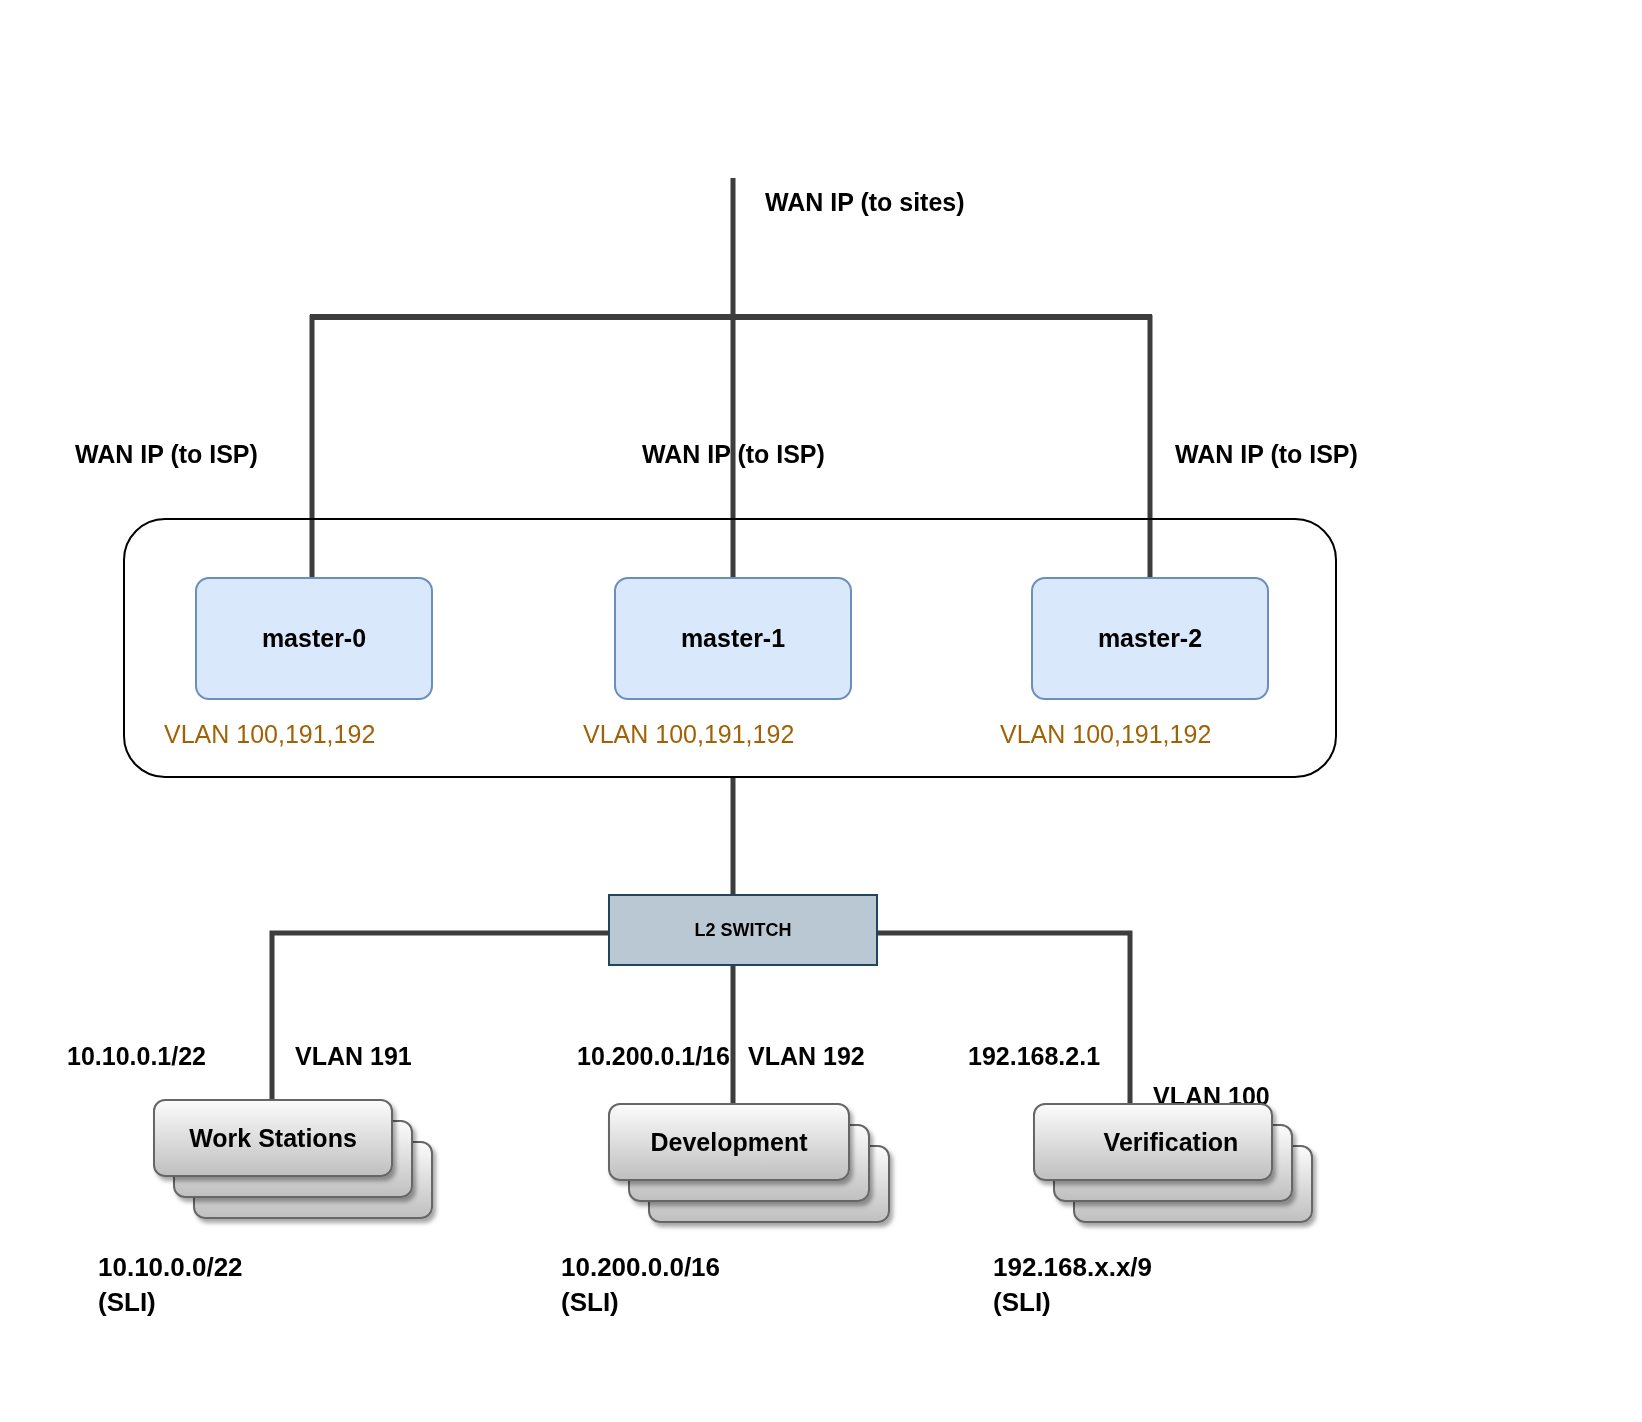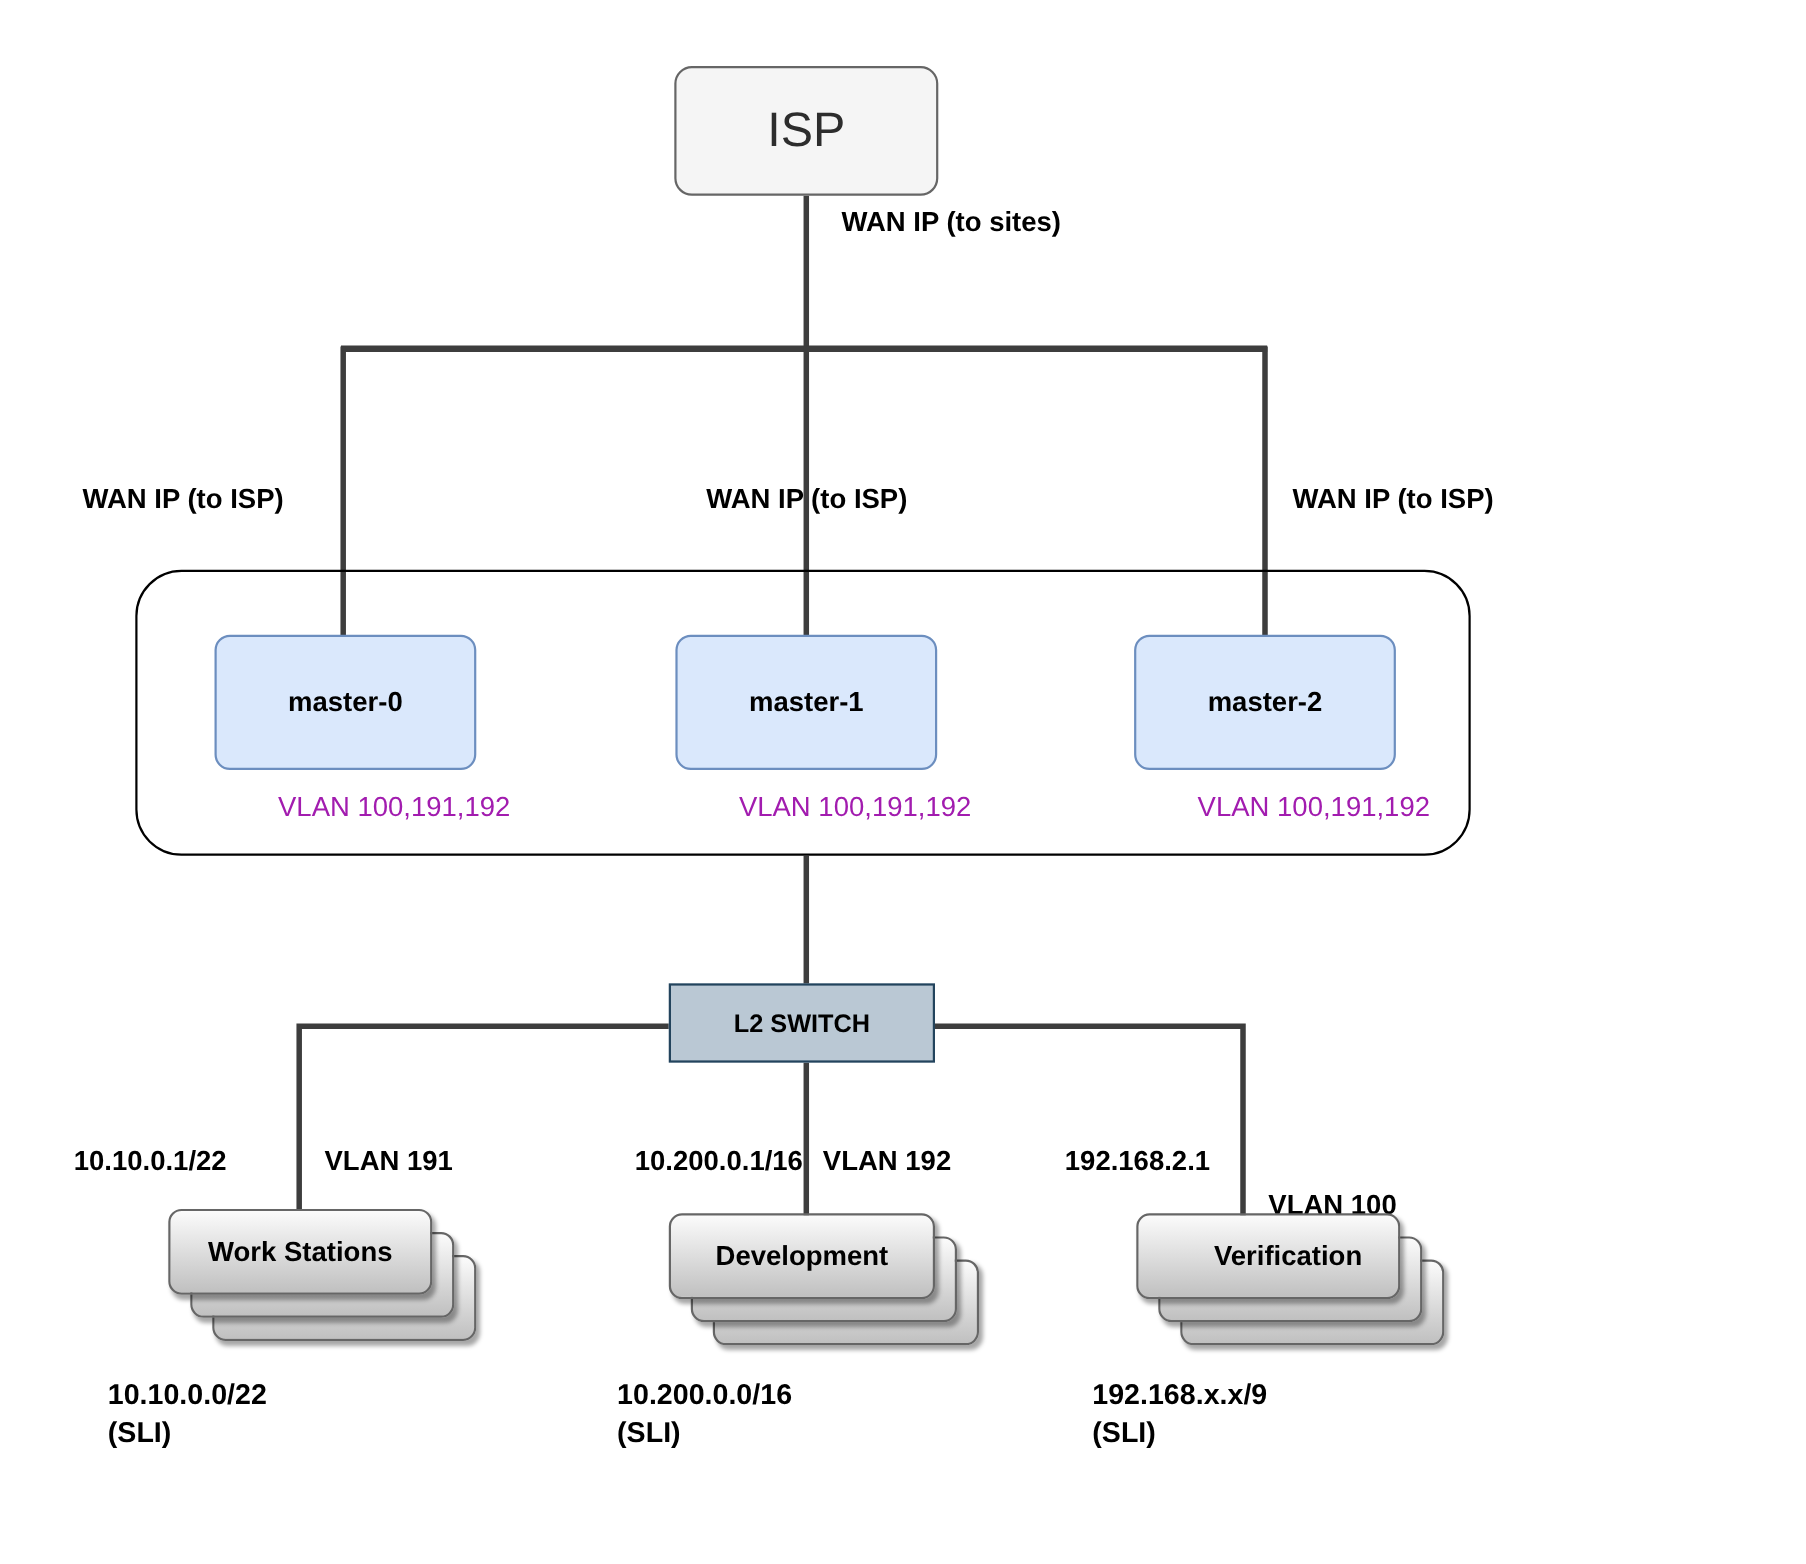--- a/index.html
+++ b/index.html
@@ -53,40 +53,40 @@
     font-weight: bold;
     font-size: 25px;
   }
   .m0 { left: 195px; }
   .m1 { left: 614px; }
   .m2 { left: 1031px; }
   .vlan-under {
     position: absolute;
     top: 720px;
     width: 300px;
-    text-align: right;
-    font-size: 25px;
-    color: #a21caf;
+    text-align: left;
+    font-size: 25px;
+    color: #a16207;
   }
   .v0 { left: 164px; }
   .v1 { left: 583px; }
   .v2 { left: 1000px; }
   .label {
     position: absolute;
     font-weight: bold;
     font-size: 25px;
     color: #000;
     white-space: nowrap;
   }
   .switch-box {
-    left: 608px; top: 894px; width: 242px; height: 72px;
+    left: 608px; top: 894px; width: 270px; height: 72px;
     background: #bac8d4;
     border: 2px solid #23445d;
     font-weight: bold;
-    font-size: 23px;
+    font-size: 18px;
   }
   .stack { position: absolute; }
   .card {
     position: absolute;
     box-sizing: border-box;
     width: 240px; height: 78px;
     background: linear-gradient(180deg, #fbfbfb 0%, #c0c0c0 100%);
     border: 2px solid #666666;
     border-radius: 12px;
     box-shadow: 3px 4px 4px rgba(0,0,0,0.35);
@@ -128,23 +128,20 @@
 
     <line x1="733" y1="778" x2="733" y2="896" stroke="#3d3d3d" stroke-width="5"></line>
 
     <polyline points="608,933 272,933 272,1101" fill="none" stroke="#3d3d3d" stroke-width="5"></polyline>
 
     <line x1="733" y1="966" x2="733" y2="1105" stroke="#3d3d3d" stroke-width="5"></line>
 
     <polyline points="850,933 1130,933 1130,1105" fill="none" stroke="#3d3d3d" stroke-width="5"></polyline>
   </svg>
 
-  <div class="node isp-box">
-    <span>ISP</span>
-  </div>
   <div class="label" style="left:765px; top:188px;">WAN IP (to sites)</div>
 
   <div class="label" style="left:75px; top:440px;">WAN IP (to ISP)</div>
   <div class="label" style="left:642px; top:440px;">WAN IP (to ISP)</div>
   <div class="label" style="left:1175px; top:440px;">WAN IP (to ISP)</div>
 
   <div class="cluster"></div>
 
   <div class="node master-box m0">
     <span>master-0</span>

